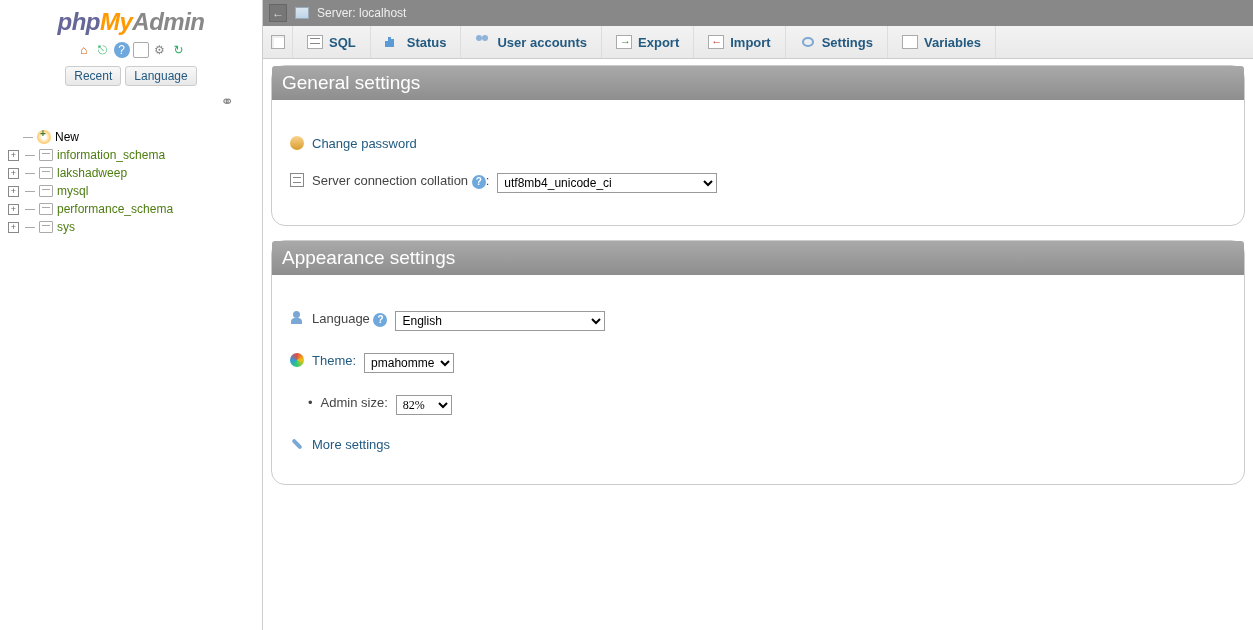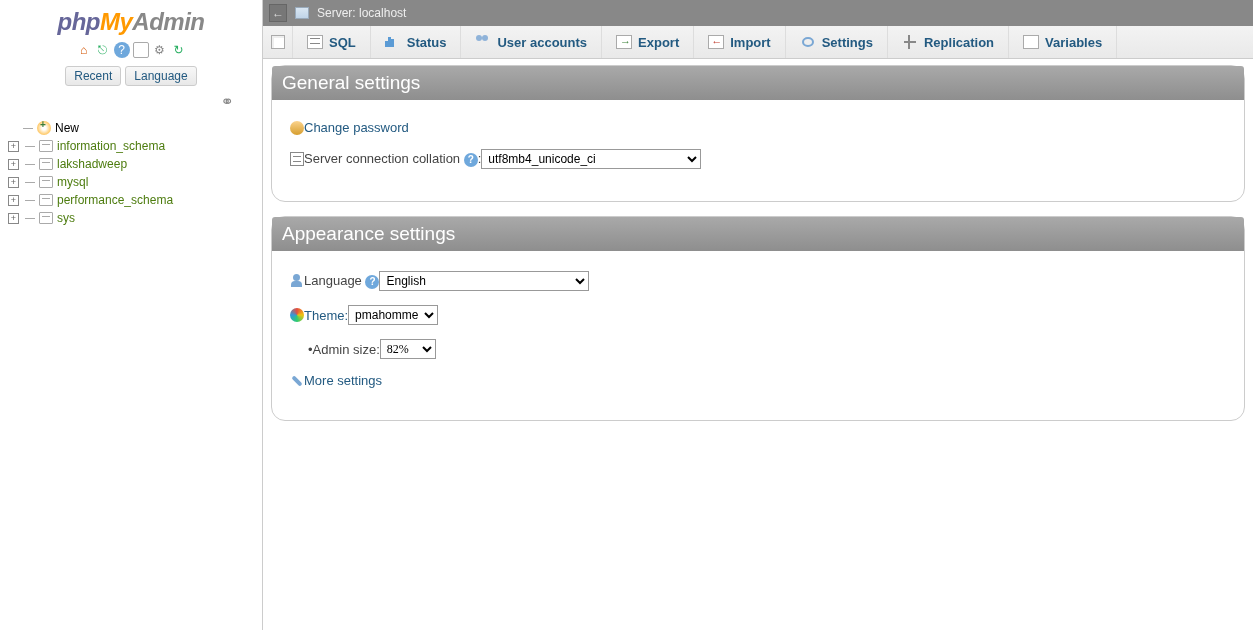--- a/index.html
+++ b/index.html
@@ -65,20 +65,21 @@
   }
   .link-row {
     text-align: right;
     padding: 2px 28px 4px 10px;
     color: #888;
     font-size: 16px;
   }
   .tree {
     padding: 4px 4px 4px 8px;
     font-size: 12px;
+    margin-top: 9px;
   }
   .tree ul { list-style: none; margin: 0; padding: 0; }
   .tree li {
     padding: 2px 0 2px 0;
     display: flex;
     align-items: center;
     gap: 4px;
     color: #235a81;
     cursor: pointer;
   }
@@ -228,22 +229,23 @@
     padding: 6px 10px;
     font-size: 19px;
     border-top-left-radius: 3px;
     border-top-right-radius: 3px;
   }
   .panel-body {
     padding: 14px 18px 18px;
   }
   .row {
     display:flex;
-    align-items:center;
-    margin: 6px 0 14px;
+    align-items:flex-start;
+    gap: 8px;
+    margin: 22px 0 14px;
     color: #444;
   }
   a.lnk { color: #235a81; text-decoration: none; }
   .sel {
     font-family: sans-serif;
     font-size: 12px;
     padding: 1px 2px;
     background:#fff;
     border:1px solid #999;
   }
@@ -370,24 +372,20 @@
       </div>
       <div class="tab">
         <span class="ticon ic-import"></span>
         <span>Import</span>
       </div>
       <div class="tab">
         <span class="ticon ic-settings"></span>
         <span>Settings</span>
       </div>
       <div class="tab">
-        <span class="ticon ic-replication"></span>
-        <span>Replication</span>
-      </div>
-      <div class="tab">
         <span class="ticon ic-vars"></span>
         <span>Variables</span>
       </div>
     </div>
 
     <div class="content">
 
       <section class="panel">
         <div class="panel-head">General settings</div>
         <div class="panel-body">

